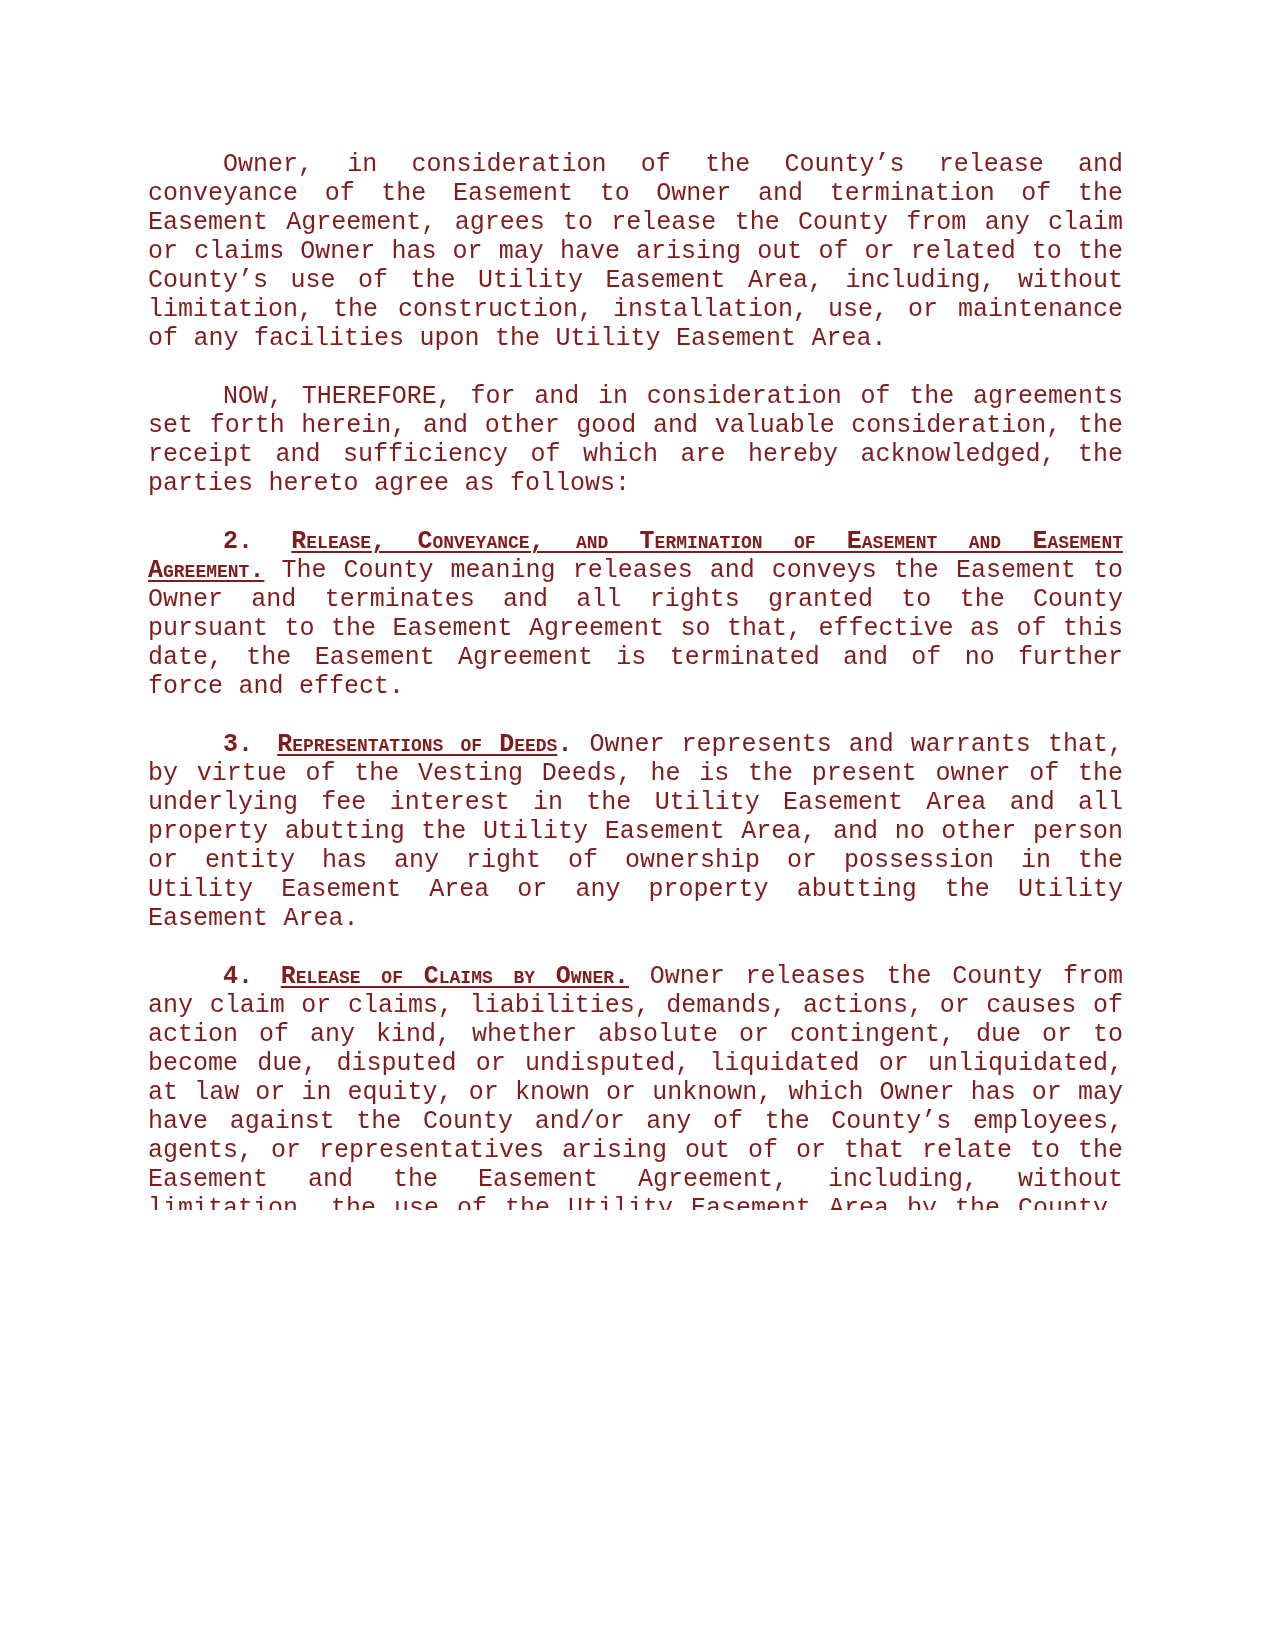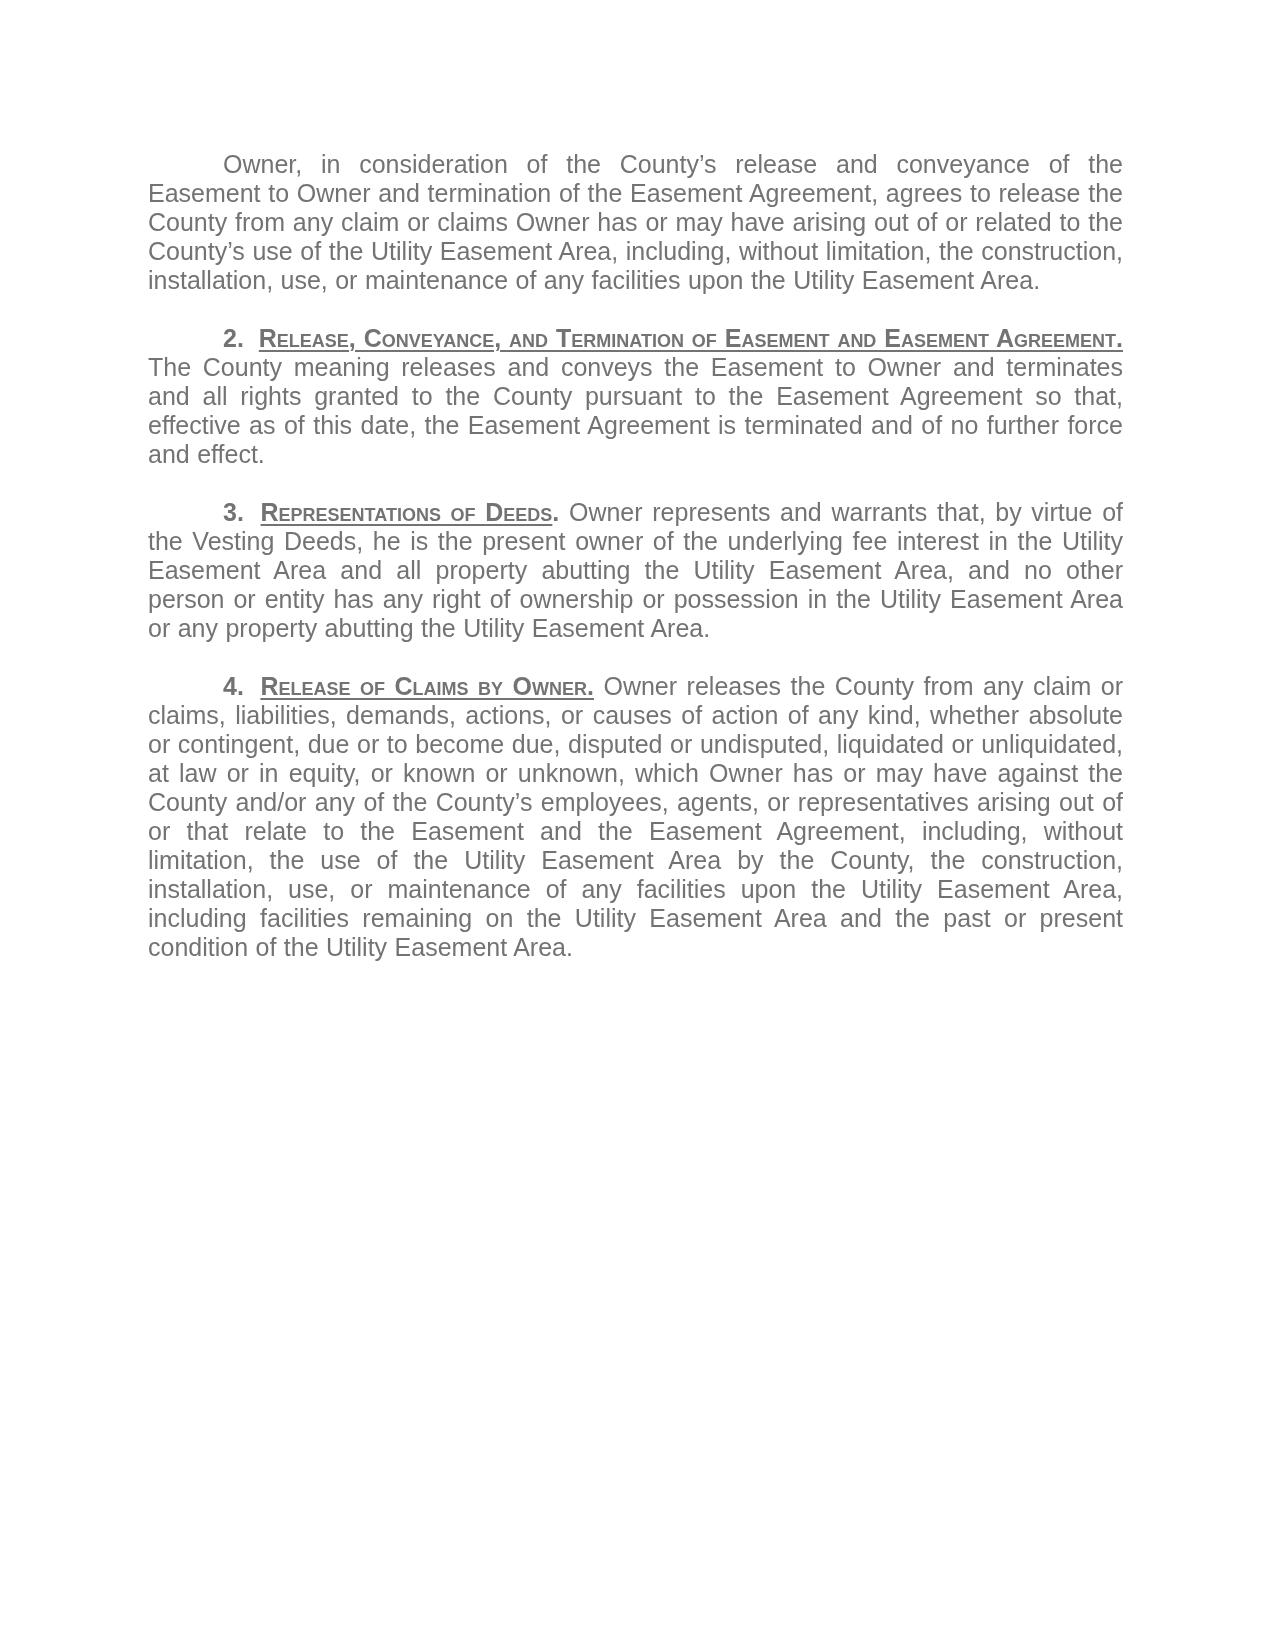--- a/index.html
+++ b/index.html
@@ -5,22 +5,22 @@
   html, body {
     margin: 0;
     padding: 0;
     background: #ffffff;
   }
   .page {
     position: relative;
     width: 1275px;
     height: 1210px;
     background: #ffffff;
-    color: #737373;
-    font-family: Liberation Sans, sans-serif;
+    color: #7f1d1d;
+    font-family: Liberation Mono, monospace;
     overflow: hidden;
   }
   .content {
     position: absolute;
     left: 148px;
     top: 150px;
     width: 975px;
   }
   .para {
     font-size: 25px;
@@ -63,20 +63,21 @@
 </style>
 </head>
 <body>
 
 <div class="page">
   <div class="content">
 
     <p class="para">Owner, in consideration of the County’s release and conveyance of the Easement to Owner and termination of the Easement Agreement, agrees to release the County from any claim or claims Owner has or may have arising out of or related to the County’s use of the Utility Easement Area, including, without limitation, the construction, installation, use, or maintenance of any facilities upon the Utility Easement Area.</p>
 
 
+    <p class="para">NOW, THEREFORE, for and in consideration of the agreements set forth herein, and other good and valuable consideration, the receipt and sufficiency of which are hereby acknowledged, the parties hereto agree as follows:</p>
 
 
     <p class="para">
       <span class="sec-num">2.</span>
       <span class="sec-title">Release, Conveyance, and Termination of Easement and Easement Agreement.</span>
       <span class="sec-body">The County meaning releases and conveys the Easement to Owner and terminates and all rights granted to the County pursuant to the Easement Agreement so that, effective as of this date, the Easement Agreement is terminated and of no further force and effect.</span>
     </p>
 
     <p class="para">
       <span class="sec-num">3.</span>

